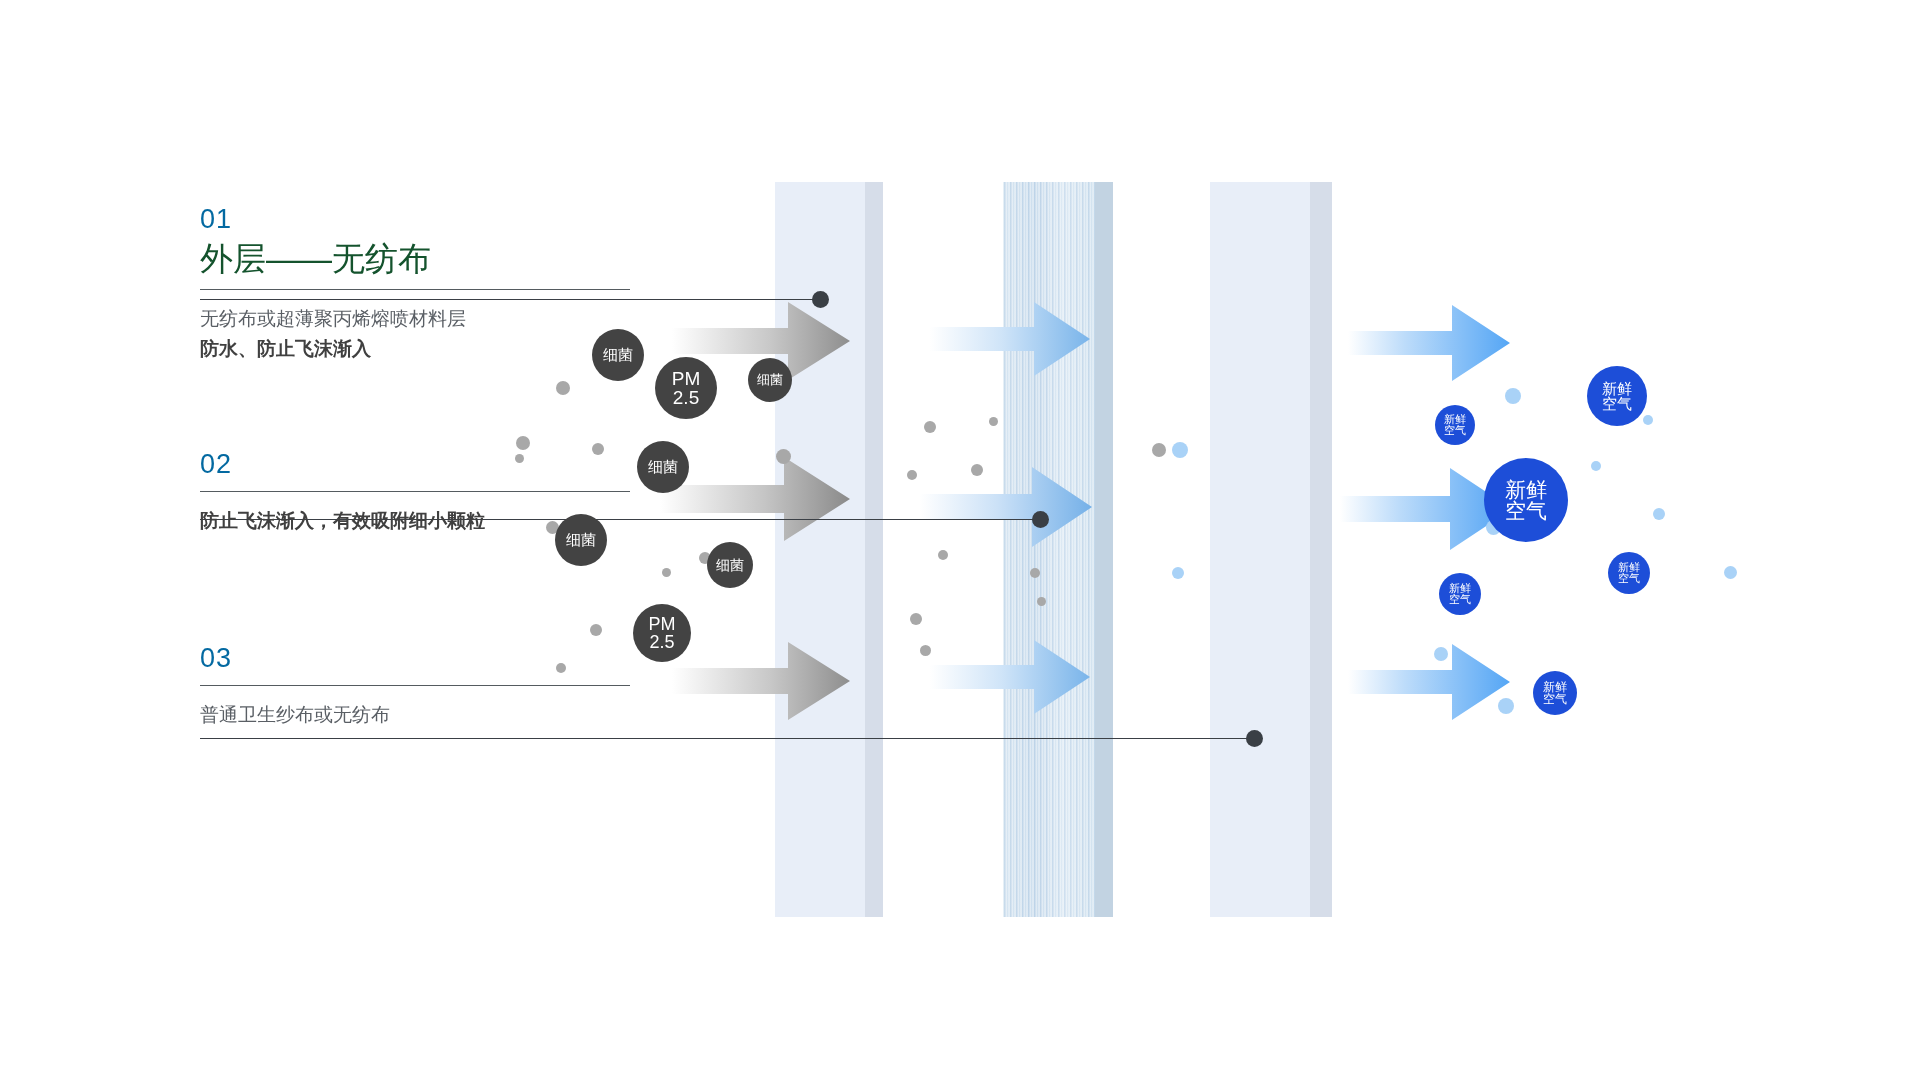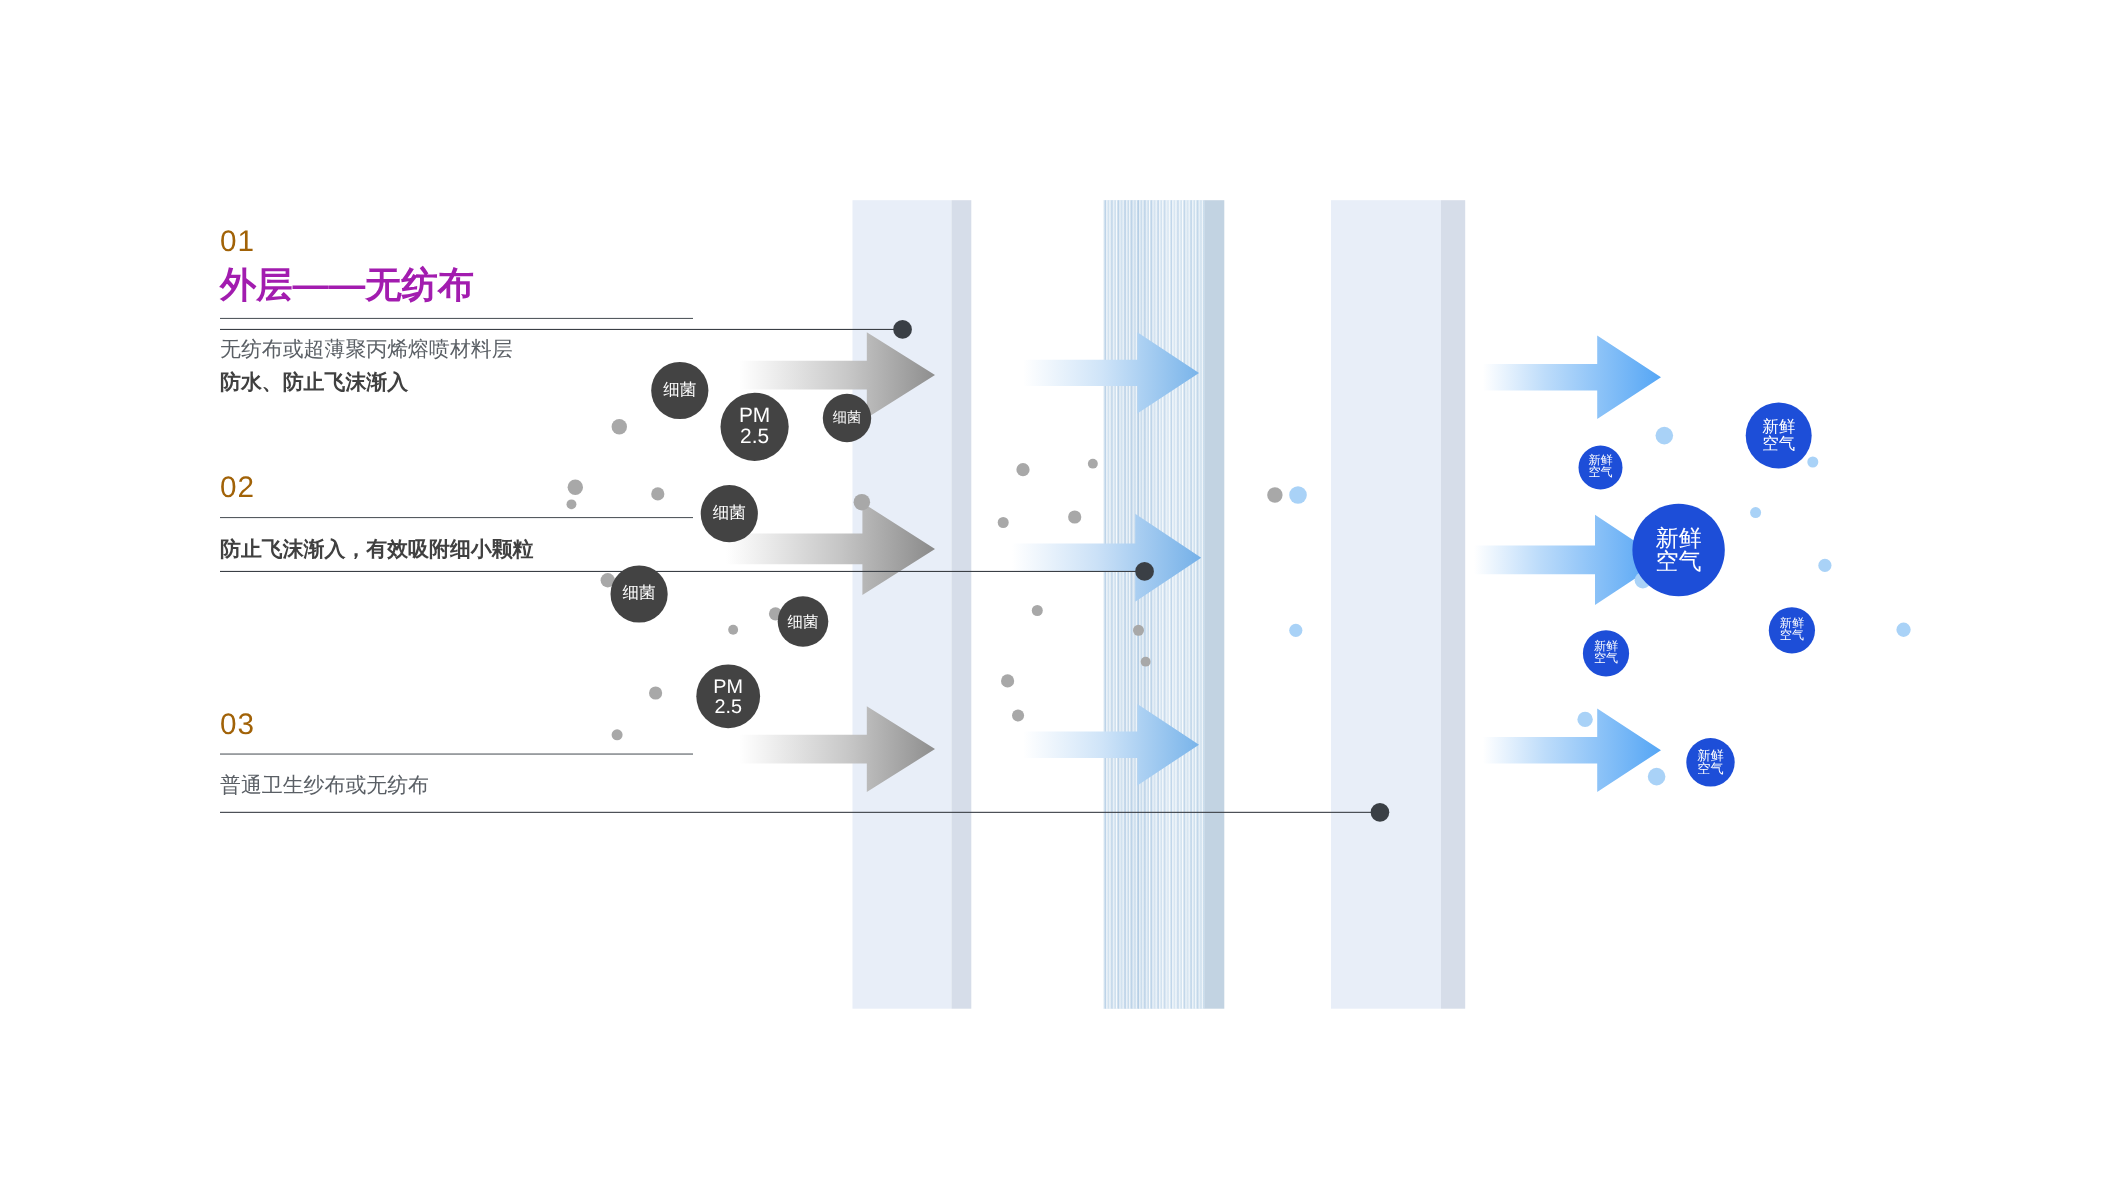--- a/index.html
+++ b/index.html
@@ -2,23 +2,23 @@
 <html><head>
 <meta charset="utf-8">
 <style>
   html,body{margin:0;padding:0;background:#ffffff;}
   body{width:1920px;height:1080px;position:relative;overflow:hidden;
        font-family:"Liberation Sans","DejaVu Sans",sans-serif;}
   #stage{position:absolute;inset:0;width:1920px;height:1080px;}
 
   
   .info-block{position:absolute;left:200px;width:430px;}
-  .blk-num{font-size:27px;color:#a16207;letter-spacing:1px;line-height:1.1;
+  .blk-num{font-size:27px;color:#0369a1;letter-spacing:1px;line-height:1.1;
            font-weight:400;margin-bottom:4px;}
-  .blk-title{font-size:33px;font-weight:bold;color:#a21caf;line-height:1.2;
+  .blk-title{font-size:33px;font-weight:normal;color:#14532d;line-height:1.2;
              letter-spacing:0px;white-space:nowrap;}
   .blk-rule{height:1px;background:#555b60;margin-top:11px;margin-bottom:14px;width:100%;}
   .blk-desc1{font-size:19px;color:#5a5f65;line-height:1.55;font-weight:400;white-space:nowrap;}
   .blk-desc2{font-size:19px;color:#404040;line-height:1.55;font-weight:bold;white-space:nowrap;}
 
   
   .connector{position:absolute;height:1px;background:#3a3f45;}
   .conn-dot{position:absolute;border-radius:50%;background:#3a3f45;}
 
   
@@ -195,21 +195,21 @@
   <div class="conn-dot" style="left:1246px;top:730px;width:17px;height:17px;"></div>
 
   <div class="info-block" style="top:205px;">
     <div class="blk-num">01</div>
     <div class="blk-title">外层——无纺布</div>
     <div class="blk-rule"></div>
     <div class="blk-desc1">无纺布或超薄聚丙烯熔喷材料层</div>
     <div class="blk-desc2">防水、防止飞沫渐入</div>
   </div>
 
-  <div class="info-block" style="top:429px;">
+  <div class="info-block" style="top:450px;">
     <div class="blk-num">02</div>
     <div class="blk-rule"></div>
     <div class="blk-desc2">防止飞沫渐入，有效吸附细小颗粒</div>
   </div>
 
   <div class="info-block" style="top:644px;">
     <div class="blk-num">03</div>
     <div class="blk-rule"></div>
     <div class="blk-desc1">普通卫生纱布或无纺布</div>
   </div>

